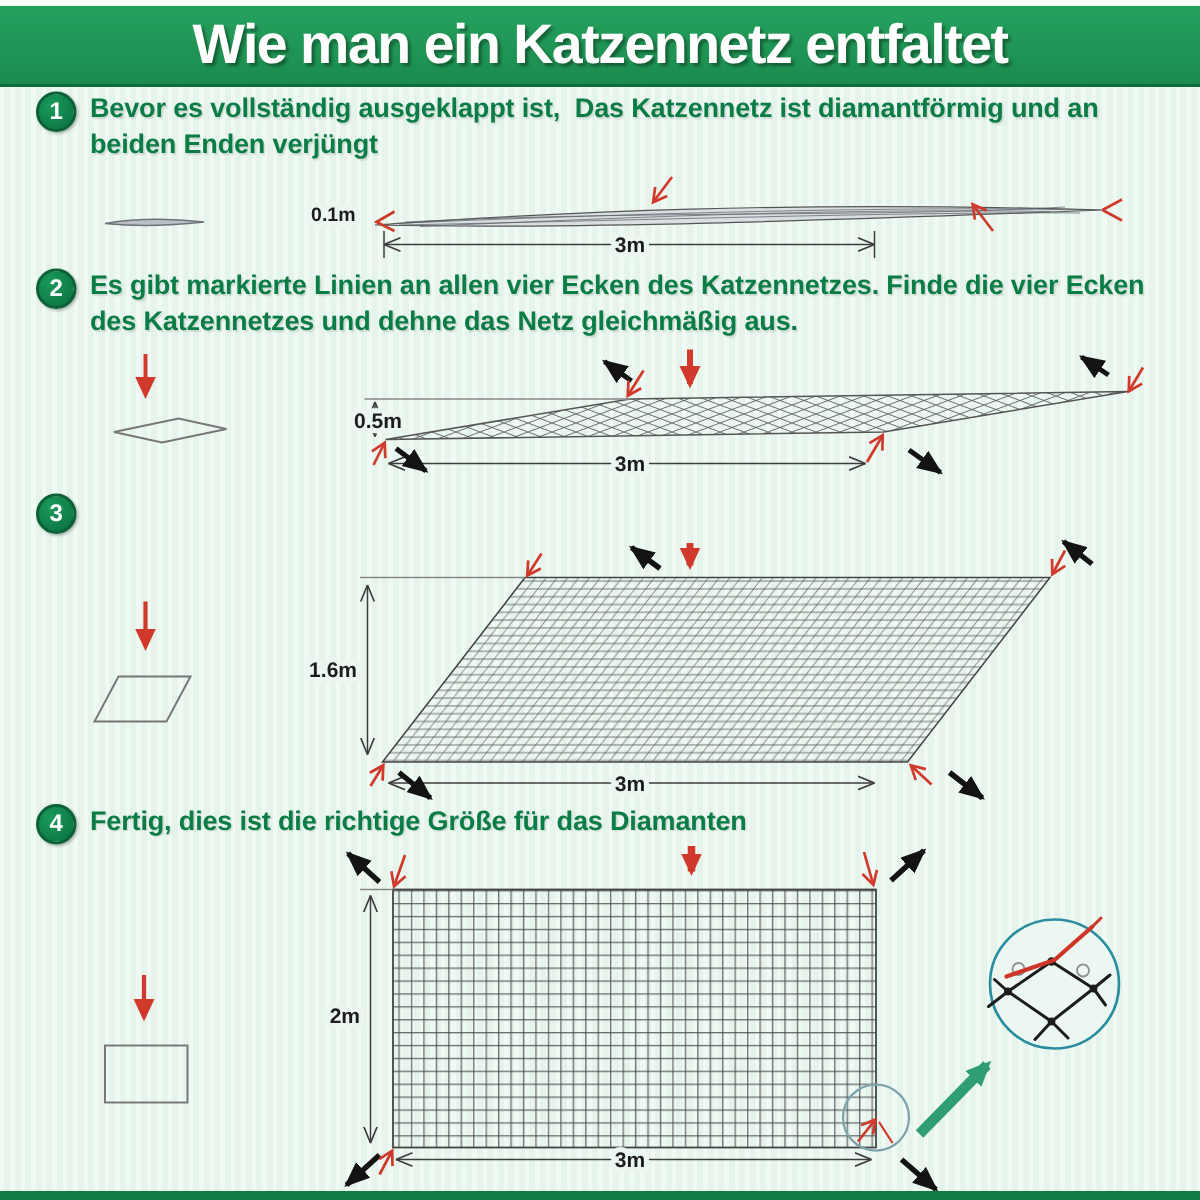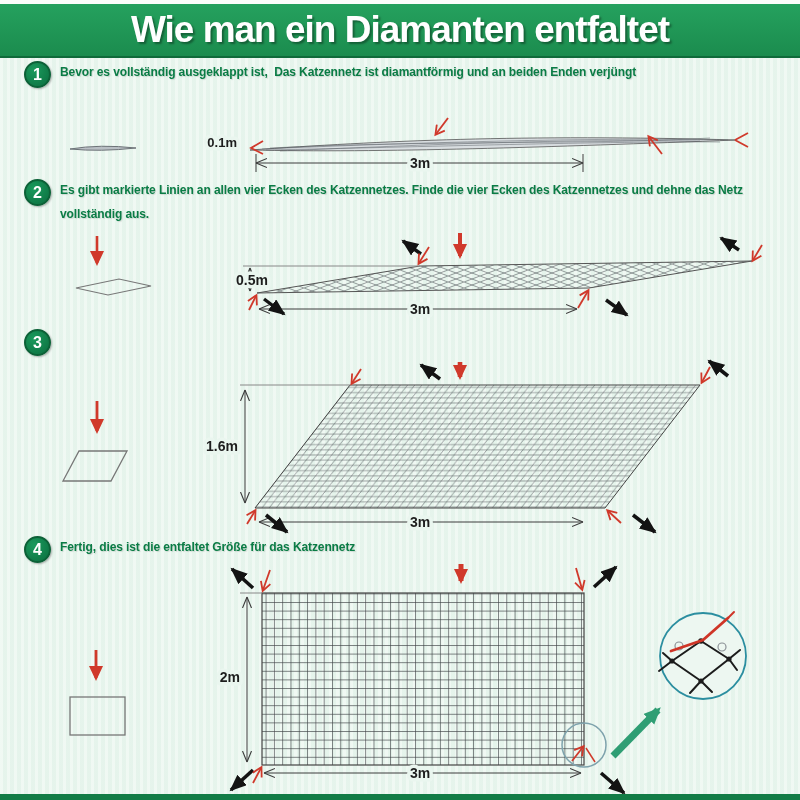--- a/index.html
+++ b/index.html
@@ -24,21 +24,21 @@
   .badge{
     flex:0 0 27px;height:27px;border-radius:50%;
     background:radial-gradient(circle at 35% 32%,#1a9a5c,#0b6e3f);
     border:2px solid #0c6137;box-sizing:border-box;
     color:#fff;font-size:16px;font-weight:bold;
     display:flex;align-items:center;justify-content:center;
     box-shadow:1px 1px 2px rgba(0,0,0,.3);
   }
   .step-text{
     margin:-1px 0 0 0;width:712px;
-    color:#0a7c45;font-size:12px;font-weight:bold;line-height:24px;letter-spacing:-.1px;
+    color:#0a7c45;font-size:18px;font-weight:bold;line-height:24px;letter-spacing:-.1px;
     text-shadow:1px 1px 1px rgba(0,0,0,.12);
   }
   #step1{top:61px;} #step2{top:179px;} #step3{top:329px;} #step4{top:536px;}
   svg.diagram{position:absolute;left:0;}
   #d1{top:113px;} #d2{top:228px;} #d3{top:358px;} #d4{top:556px;}
   .defs{position:absolute;width:0;height:0;}
   .bottom-bar{position:absolute;left:0;right:0;bottom:0;height:6px;background:#127c46;}
   text.dim{font-family:"Liberation Sans",sans-serif;font-size:14px;font-weight:bold;fill:#1d1d1d;
     paint-order:stroke;stroke:#eaf6ef;stroke-width:7px;stroke-linejoin:round;}
   text.dim-sm{font-size:13px;}
@@ -76,21 +76,21 @@
       </pattern>
       <pattern id="p-grid" width="8.3" height="8.6" patternUnits="userSpaceOnUse">
         <path d="M0 0.5 H8.3 M0.5 0 V8.6" stroke="#3e4246" stroke-width="0.65" fill="none"></path>
       </pattern>
     </defs>
   </svg>
 
   <div class="top-strip"></div>
 
   <div class="header">
-    <h1>Wie man ein Diamanten entfaltet</h1>
+    <h1>Wie man ein Katzennetz entfaltet</h1>
   </div>
 
   <section class="step" id="step1">
     <div class="badge">1</div>
     <p class="step-text">Bevor es vollständig ausgeklappt ist, &nbsp;Das Katzennetz ist diamantförmig und an beiden Enden verjüngt</p>
   </section>
 
   <svg id="d1" class="diagram" width="800" height="64" viewBox="0 113 800 64">
     <g>
       <path d="M70 149 Q100 144 136 148 Q100 152 70 149 Z" fill="#b9bfc4" stroke="#6d7378" stroke-width="1"></path>
@@ -114,21 +114,21 @@
     <g>
       <line x1="256" y1="163" x2="583" y2="163" stroke="#3c3c3c" stroke-width="1" marker-start="url(#md)" marker-end="url(#md)"></line>
       <line x1="256" y1="154" x2="256" y2="172" stroke="#3c3c3c" stroke-width="1"></line>
       <line x1="583" y1="154" x2="583" y2="172" stroke="#3c3c3c" stroke-width="1"></line>
       <text class="dim" x="420" y="168" text-anchor="middle">3m</text>
     </g>
   </svg>
 
   <section class="step" id="step2">
     <div class="badge">2</div>
-    <p class="step-text">Es gibt markierte Linien an allen vier Ecken des Katzennetzes. Finde die vier Ecken des Katzennetzes und dehne das Netz vollständig aus.</p>
+    <p class="step-text">Es gibt markierte Linien an allen vier Ecken des Katzennetzes. Finde die vier Ecken des Katzennetzes und dehne das Netz gleichmäßig aus.</p>
   </section>
 
   <svg id="d2" class="diagram" width="800" height="96" viewBox="0 228 800 96">
     <g>
       <line x1="97" y1="236" x2="97" y2="263" stroke="#d0392b" stroke-width="2.6" marker-end="url(#mrb)"></line>
       <polygon points="76,288 119,279 151,286 108,295" fill="none" stroke="#777" stroke-width="1.2"></polygon>
     </g>
     <g>
       <polygon points="257,293 420,266 752,261 589,288" fill="url(#p-hatch)" stroke="#555" stroke-width="1"></polygon>
       <line x1="243" y1="266" x2="420" y2="266" stroke="#888" stroke-width="1"></line>
@@ -184,21 +184,21 @@
       <line x1="633" y1="515" x2="655" y2="532" stroke="#131313" stroke-width="3.6" marker-end="url(#mb)"></line>
       <line x1="361" y1="369" x2="352" y2="383" stroke="#d0392b" stroke-width="1.8" marker-end="url(#mr)"></line>
       <line x1="710" y1="367" x2="702" y2="382" stroke="#d0392b" stroke-width="1.8" marker-end="url(#mr)"></line>
       <line x1="247" y1="524" x2="255" y2="511" stroke="#d0392b" stroke-width="1.8" marker-end="url(#mr)"></line>
       <line x1="621" y1="523" x2="608" y2="511" stroke="#d0392b" stroke-width="1.8" marker-end="url(#mr)"></line>
     </g>
   </svg>
 
   <section class="step" id="step4">
     <div class="badge">4</div>
-    <p class="step-text">Fertig, dies ist die entfaltet Größe für das Katzennetz</p>
+    <p class="step-text">Fertig, dies ist die richtige Größe für das Diamanten</p>
   </section>
 
   <svg id="d4" class="diagram" width="800" height="244" viewBox="0 556 800 244">
     <g>
       <line x1="96" y1="650" x2="96" y2="678" stroke="#d0392b" stroke-width="2.8" marker-end="url(#mrb)"></line>
       <rect x="70" y="697" width="55" height="38" fill="none" stroke="#777" stroke-width="1.3"></rect>
     </g>
     <g>
       <rect x="262" y="593" width="322" height="172" fill="url(#p-grid)" stroke="#444" stroke-width="1.2"></rect>
       <line x1="240" y1="593" x2="262" y2="593" stroke="#888" stroke-width="1"></line>

